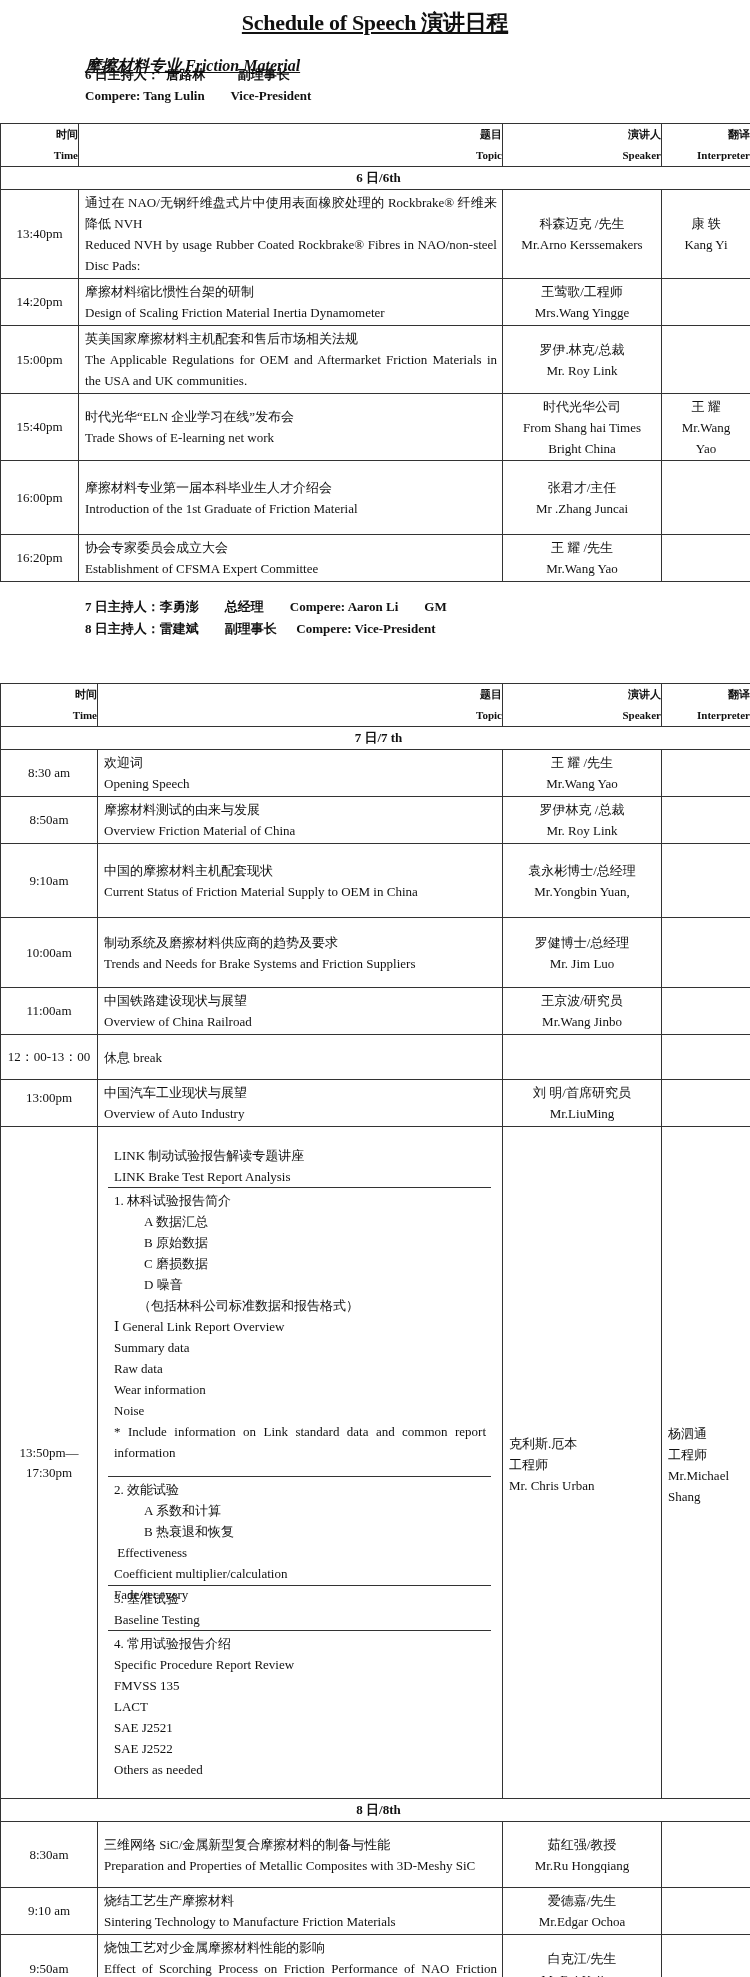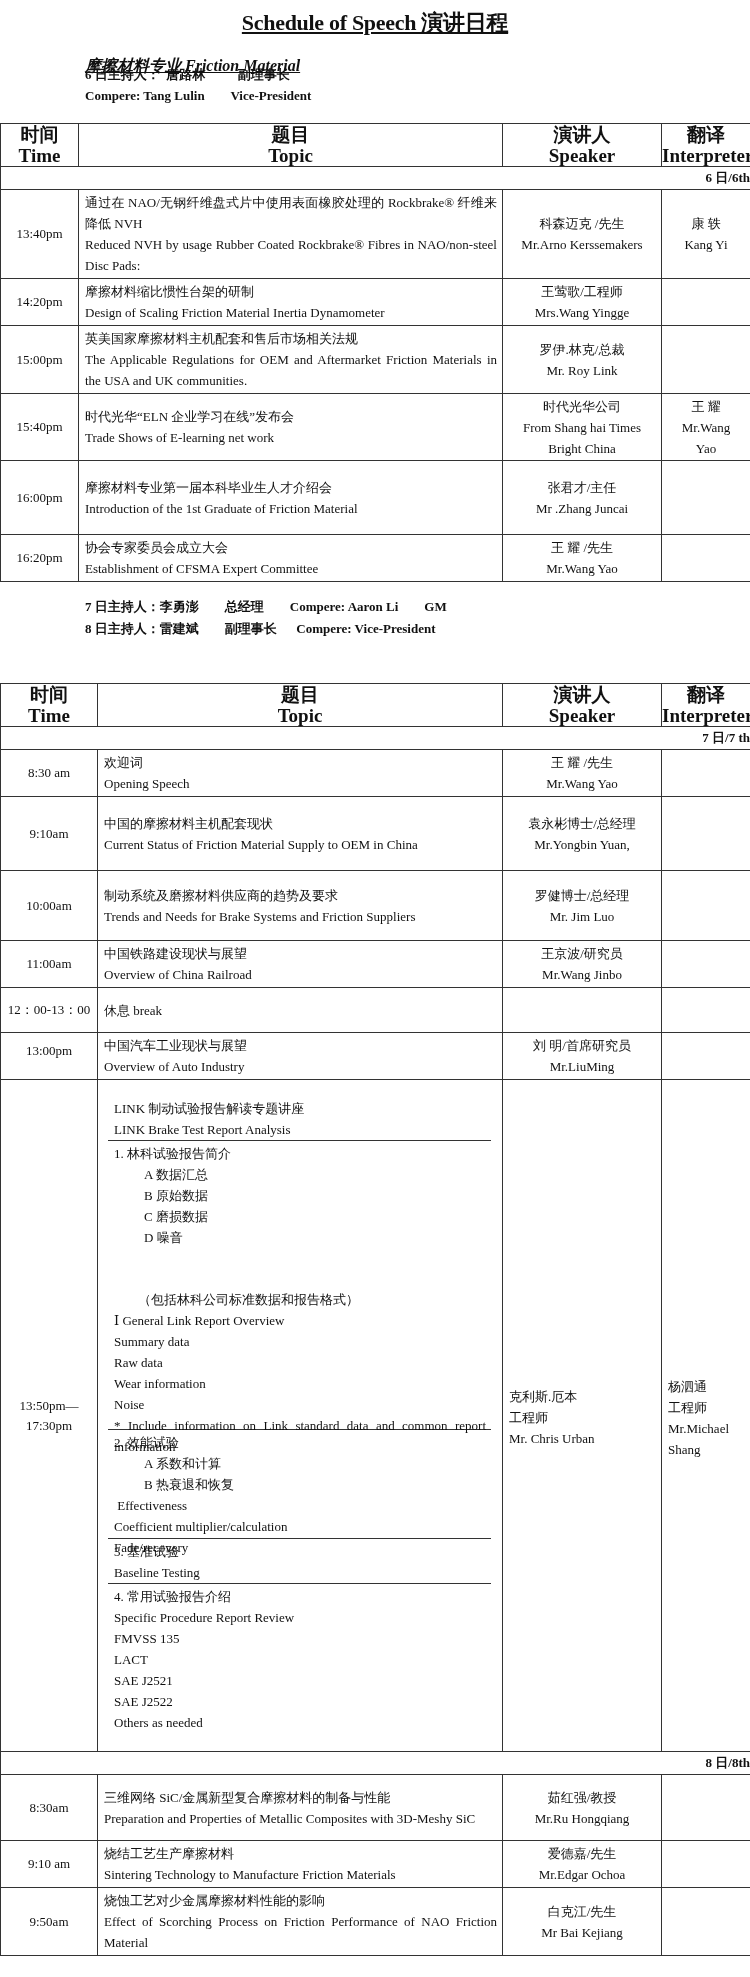--- a/index.html
+++ b/index.html
@@ -4,29 +4,29 @@
 <style>
   html, body { margin:0; padding:0; background:#ffffff; }
   body { width:750px; height:1977px; position:relative; overflow:hidden; color:#111;
          font-family:"Liberation Serif", "DejaVu Serif", serif; }
   .title { position:absolute; top:8px; left:0; width:750px; text-align:center;
            font-size:22px; font-weight:bold; text-decoration:underline; letter-spacing:-0.3px; }
   .subtitle { position:absolute; left:85px; top:56px; font-size:16px; font-weight:bold; text-decoration:underline;font-style:italic; }
   .meta { position:absolute; left:85px; font-size:13px; font-weight:bold; white-space:pre; }
   table.sched { position:absolute; left:0; width:750px; border-collapse:collapse; table-layout:fixed; font-size:13px; }
   table.sched td, table.sched th { border:1px solid #333; padding:0; vertical-align:middle; }
-  table.sched th { font-weight:bold; text-align:center; line-height:21px; font-size:19px; }
+  table.sched th { font-weight:bold; text-align:right; line-height:21px; font-size:11px; }
   td.time { text-align:center; line-height:20px;margin-left:36px; }
   td.topic { text-align:left; padding:2px 5px 2px 6px !important; line-height:21px; }
   td.topic.just { text-align:justify; }
   td.speaker { text-align:center; line-height:21px; }
   td.interp { text-align:center; line-height:21px; }
-  td.day { font-weight:bold; padding-left:6px !important; line-height:22px; text-align:right; }
+  td.day { font-weight:bold; padding-left:6px !important; line-height:22px; text-align:center; }
   .line { display:block; }
-  .indent1 { padding-left:24px;margin-top:41px; }
+  .indent1 { padding-left:24px; }
   .indent2 { padding-left:30px; }
   .sub { border-top:1px solid #333; margin:0 -5px 0 -6px; padding:2px 5px 2px 6px; }
   .sub:first-child { border-top:none; }
   td.multi { padding:16px !important; vertical-align:top; }
   td.leftcol { text-align:left; padding-left:6px !important; vertical-align:top; line-height:21px; padding-top:4px !important; }
 </style>
 </head>
 <body>
 
 <div class="title">Schedule of Speech  演讲日程</div>
@@ -182,20 +182,32 @@
 
   <tr style="height:44px">
     <td class="time">8:30 am</td>
     <td class="topic">
           <span class="line">欢迎词</span>
           <span class="line">Opening Speech</span>
         </td>
     <td class="speaker">
           <span class="line">王   耀 /先生</span>
           <span class="line">Mr.Wang Yao</span>
+        </td>
+    <td class="interp"></td>
+  </tr>
+  <tr style="height:43px">
+    <td class="time">8:50am</td>
+    <td class="topic">
+          <span class="line">摩擦材料测试的由来与发展</span>
+          <span class="line">Overview Friction Material of China</span>
+        </td>
+    <td class="speaker">
+          <span class="line">罗伊林克    /总裁</span>
+          <span class="line">Mr. Roy Link</span>
         </td>
     <td class="interp"></td>
   </tr>
   <tr style="height:74px">
     <td class="time">9:10am</td>
     <td class="topic">
           <span class="line">中国的摩擦材料主机配套现状</span>
           <span class="line">Current Status of Friction Material Supply to OEM in China</span>
         </td>
     <td class="speaker">

